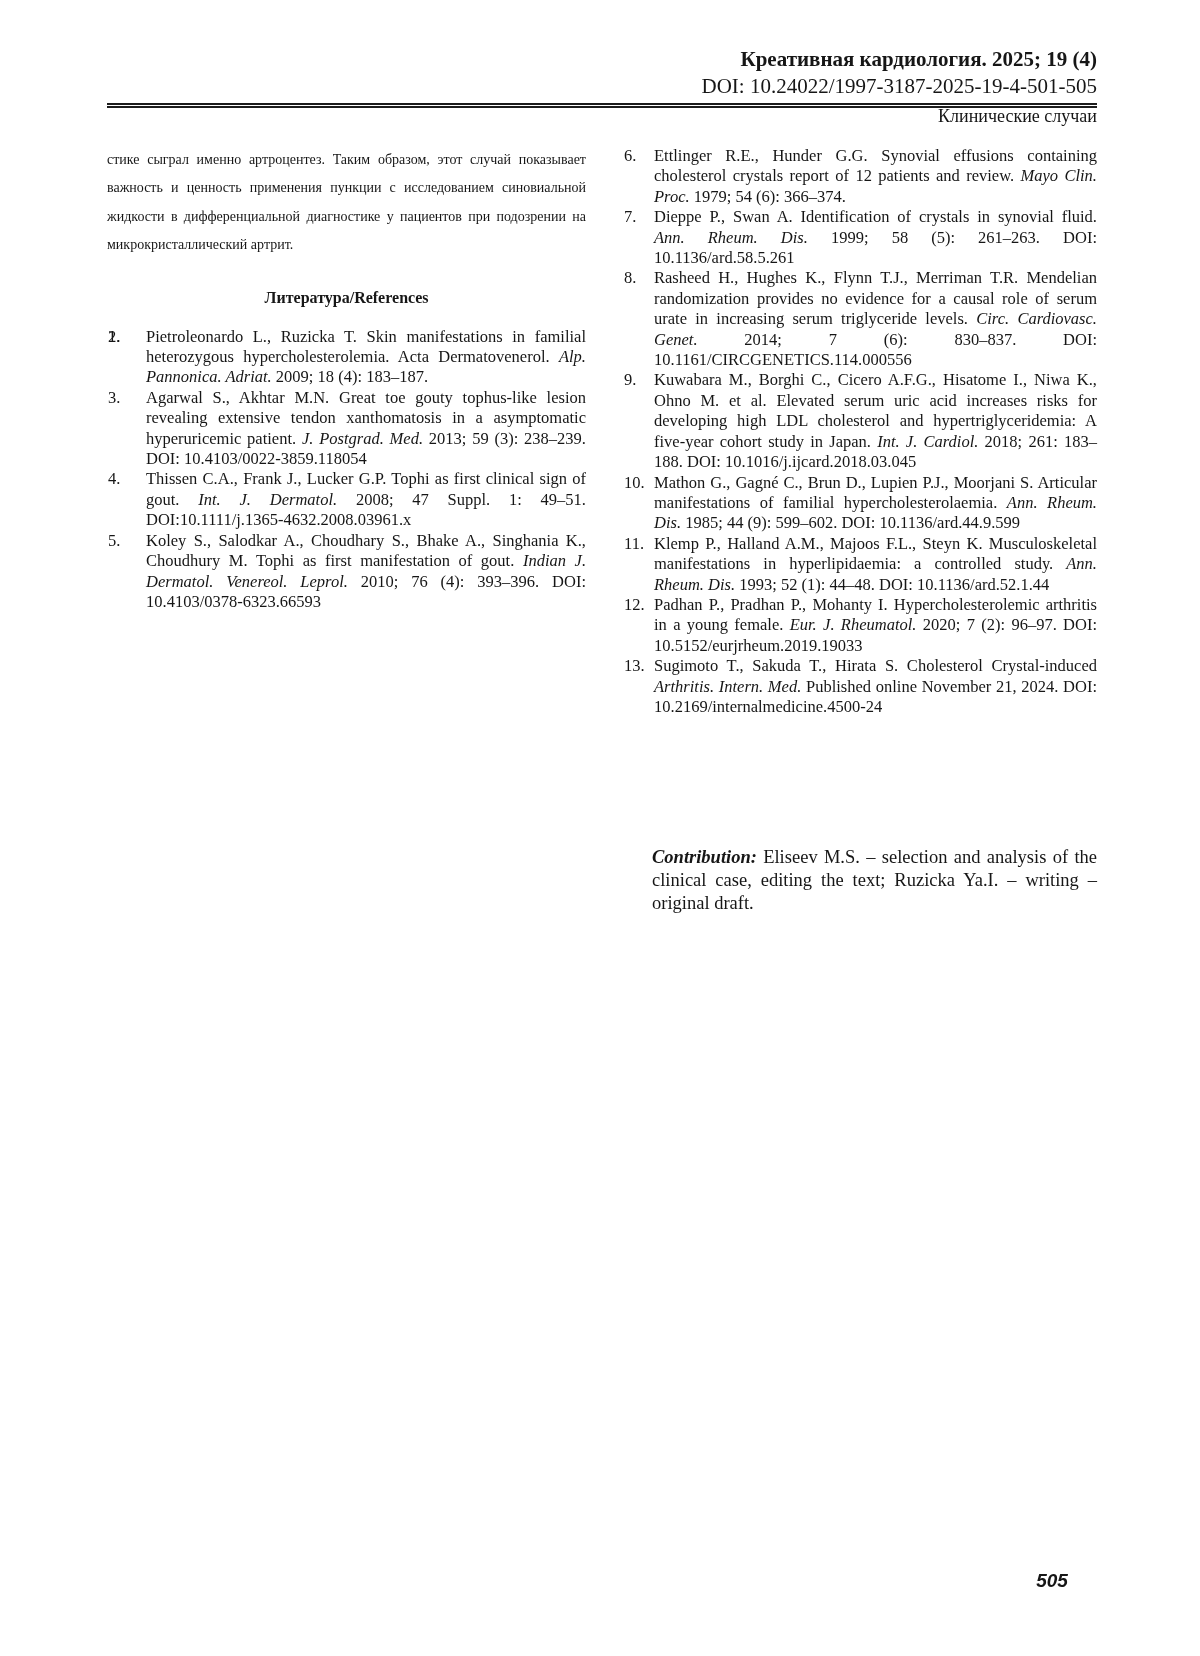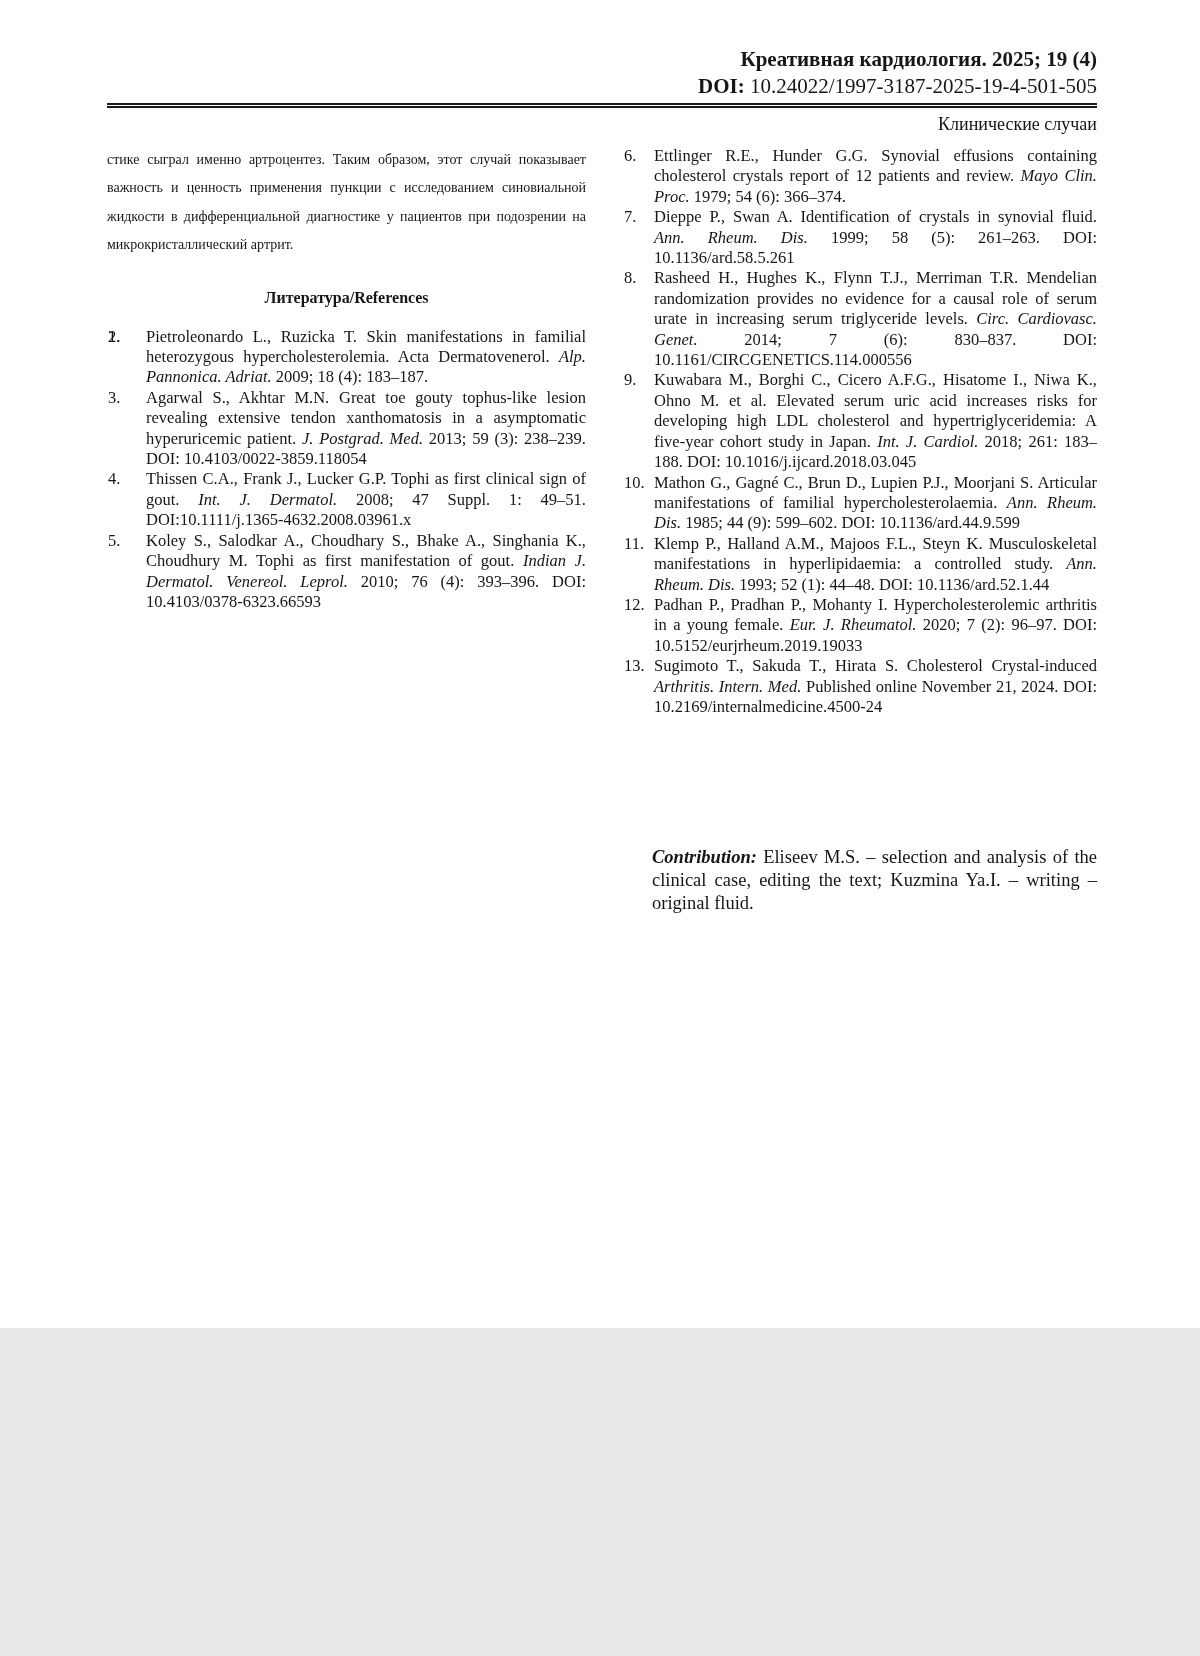--- a/index.html
+++ b/index.html
@@ -1,35 +1,35 @@
 <!DOCTYPE html>
 <html><head>
 <meta charset="utf-8">
 <style>
   html,body { margin:0; padding:0; background:#e8e8e8; }
   .page {
-    position:relative; width:1200px; height:1328px; margin:0 auto;
+    position:relative; width:1200px; height:1656px; margin:0 auto;
     background:#ffffff; color:#161616;
     font-family:"Liberation Serif", serif;
     -webkit-font-smoothing:antialiased;
     overflow:hidden;
   }
   .header {
     position:absolute; left:107px; top:46px; width:990px;
     text-align:right; font-size:21px; line-height:27px;
   }
   .journal-line { font-weight:bold; }
-  .doi-line .doi-label { font-weight:bold; }
+  .doi-line .doi-label { font-weight:normal; }
   .rule {
     position:absolute; left:107px; top:103px; width:990px; height:5px;
     border-top:2px solid #1c1c1c; border-bottom:2px solid #1c1c1c;
     box-sizing:border-box;
   }
   .section-label {
-    position:absolute; left:107px; top:113px; width:990px;
+    position:absolute; left:107px; top:105px; width:990px;
     text-align:right; font-size:18px; line-height:22px;
   }
   .col { position:absolute; top:146px; }
   .col-left  { left:107px; width:479px; }
   .col-right { left:623px; width:474px; }
   .intro {
     margin:0; font-size:14px; line-height:28.4px; text-align:justify;
   }
   .refs-heading {
     margin:25px 0 16px 0; font-size:16px; line-height:26px;
@@ -90,17 +90,17 @@
         <div class="ref"><span class="ref-num">8.</span><span><span>Rasheed H., Hughes K., Flynn T.J., Merriman T.R. Mendelian randomization provides no evidence for a causal role of serum urate in increasing serum triglyceride levels. </span><i>Circ. Cardiovasc. Genet.</i><span> 2014; 7 (6): 830–837. DOI: 10.1161/CIRCGENETICS.114.000556</span></span></div>
         <div class="ref"><span class="ref-num">9.</span><span><span>Kuwabara M., Borghi C., Cicero A.F.G., Hisatome I., Niwa K., Ohno M. et al. Elevated serum uric acid increases risks for developing high LDL cholesterol and hypertriglyceridemia: A five-year cohort study in Japan. </span><i>Int. J. Cardiol.</i><span> 2018; 261: 183–188. DOI: 10.1016/j.ijcard.2018.03.045</span></span></div>
         <div class="ref"><span class="ref-num">10.</span><span><span>Mathon G., Gagné C., Brun D., Lupien P.J., Moorjani S. Articular manifestations of familial hypercholesterolaemia. </span><i>Ann. Rheum. Dis.</i><span> 1985; 44 (9): 599–602. DOI: 10.1136/ard.44.9.599</span></span></div>
         <div class="ref"><span class="ref-num">11.</span><span><span>Klemp P., Halland A.M., Majoos F.L., Steyn K. Musculoskeletal manifestations in hyperlipidaemia: a controlled study. </span><i>Ann. Rheum. Dis.</i><span> 1993; 52 (1): 44–48. DOI: 10.1136/ard.52.1.44</span></span></div>
         <div class="ref"><span class="ref-num">12.</span><span><span>Padhan P., Pradhan P., Mohanty I. Hypercholesterolemic arthritis in a young female. </span><i>Eur. J. Rheumatol.</i><span> 2020; 7 (2): 96–97. DOI: 10.5152/eurjrheum.2019.19033</span></span></div>
         <div class="ref"><span class="ref-num">13.</span><span><span>Sugimoto T., Sakuda T., Hirata S. Cholesterol Crystal-induced </span><i>Arthritis. Intern. Med.</i><span> Published online November 21, 2024. DOI: 10.2169/internalmedicine.4500-24</span></span></div>
       </div>
   </div>
 
 
-  <div class="contrib contrib-en"><span class="lead">Contribution:</span><span> Eliseev M.S. – selection and analysis of the clinical case, editing the text; Kuzmina Ya.I. – writing – original fluid.</span></div>
+  <div class="contrib contrib-en"><span class="lead">Contribution:</span><span> Eliseev M.S. – selection and analysis of the clinical case, editing the text; Ruzicka Ya.I. – writing – original draft.</span></div>
 
   <div class="page-number">505</div>
 
 </div>
 
 </body></html>

